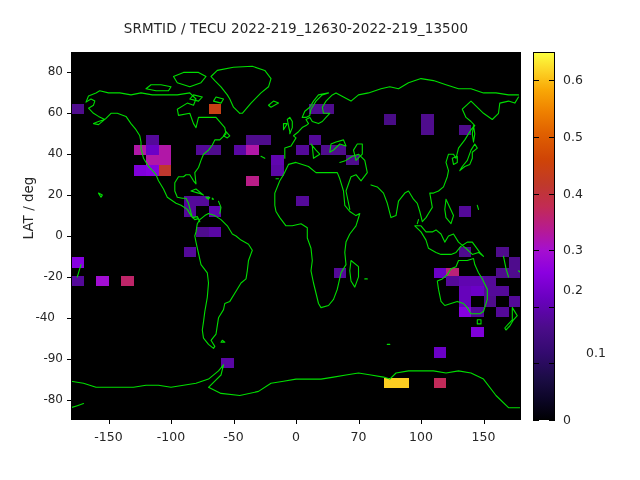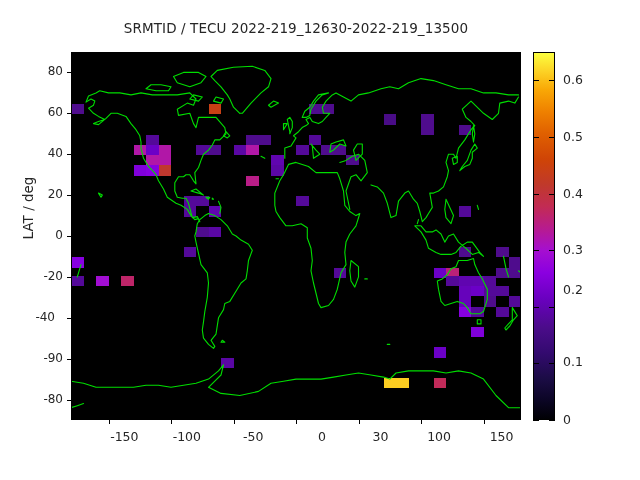--- a/index.html
+++ b/index.html
@@ -30,21 +30,21 @@
     position:absolute;left:71px;top:52px;width:450px;height:368px;
     border:1px solid #000000;box-sizing:border-box;pointer-events:none;
   }
   .cell{position:absolute;}
   #coast{position:absolute;left:0;top:0;width:450px;height:368px;}
   .ytick-label{
     position:absolute;width:40px;text-align:right;
     font-size:12px;color:#262626;white-space:nowrap;
   }
   .xtick-label{
-    position:absolute;width:60px;text-align:right;
+    position:absolute;width:60px;text-align:center;
     font-size:12.5px;color:#262626;white-space:nowrap;
   }
   .tickmark{position:absolute;background:#000000;}
 
   #xlabel{
     position:absolute;left:71px;top:455px;width:450px;
     text-align:center;font-size:13.5px;color:#262626;
   }
   #ylabel{
     position:absolute;left:-27px;top:200px;width:110px;
@@ -218,21 +218,21 @@
   <div id="ticks-layer">
       <div class="tickmark" style="left: 108.5px; top: 420px; width: 1px; height: 4px;"></div>
       <div class="xtick-label" style="left: 78.5px; top: 429px;">-150</div>
       <div class="tickmark" style="left: 171px; top: 420px; width: 1px; height: 4px;"></div>
       <div class="xtick-label" style="left: 141px; top: 429px;">-100</div>
       <div class="tickmark" style="left: 233.5px; top: 420px; width: 1px; height: 4px;"></div>
       <div class="xtick-label" style="left: 203.5px; top: 429px;">-50</div>
       <div class="tickmark" style="left: 296px; top: 420px; width: 1px; height: 4px;"></div>
       <div class="xtick-label" style="left: 266px; top: 429px;">0</div>
       <div class="tickmark" style="left: 358.5px; top: 420px; width: 1px; height: 4px;"></div>
-      <div class="xtick-label" style="left: 328.5px; top: 429px;">30</div>
+      <div class="xtick-label" style="left: 328.5px; top: 429px;">70</div>
       <div class="tickmark" style="left: 421px; top: 420px; width: 1px; height: 4px;"></div>
       <div class="xtick-label" style="left: 391px; top: 429px;">100</div>
       <div class="tickmark" style="left: 483.5px; top: 420px; width: 1px; height: 4px;"></div>
       <div class="xtick-label" style="left: 453.5px; top: 429px;">150</div>
       <div class="tickmark" style="left: 67px; top: 72.4px; width: 4px; height: 1px;"></div>
       <div class="ytick-label" style="left: 23px; top: 64.4px;">80</div>
       <div class="tickmark" style="left: 67px; top: 113.3px; width: 4px; height: 1px;"></div>
       <div class="ytick-label" style="left: 23px; top: 105.3px;">60</div>
       <div class="tickmark" style="left: 67px; top: 154.2px; width: 4px; height: 1px;"></div>
       <div class="ytick-label" style="left: 23px; top: 146.2px;">40</div>
@@ -252,21 +252,21 @@
 
   <div id="ylabel">LAT / deg</div>
 
   <div id="cbar"></div>
   <div id="cbar-ticks">
       <div class="cbtick" style="left: 533px; top: 420px;"></div>
       <div class="cbtick" style="left: 549px; top: 420px;"></div>
       <div class="cbtick-label" style="top: 412px;">0</div>
       <div class="cbtick" style="left: 533px; top: 363.4px;"></div>
       <div class="cbtick" style="left: 549px; top: 363.4px;"></div>
-      <div class="cbtick-label" style="top: 354px;">0.1</div>
+      <div class="cbtick-label" style="top: 345px; margin-left: 23px;">0.1</div>
       <div class="cbtick" style="left: 533px; top: 306.8px;"></div>
       <div class="cbtick" style="left: 549px; top: 306.8px;"></div>
       <div class="cbtick-label" style="top: 282px;">0.2</div>
       <div class="cbtick" style="left: 533px; top: 250.2px;"></div>
       <div class="cbtick" style="left: 549px; top: 250.2px;"></div>
       <div class="cbtick-label" style="top: 242.2px;">0.3</div>
       <div class="cbtick" style="left: 533px; top: 193.5px;"></div>
       <div class="cbtick" style="left: 549px; top: 193.5px;"></div>
       <div class="cbtick-label" style="top: 185.5px;">0.4</div>
       <div class="cbtick" style="left: 533px; top: 136.9px;"></div>

